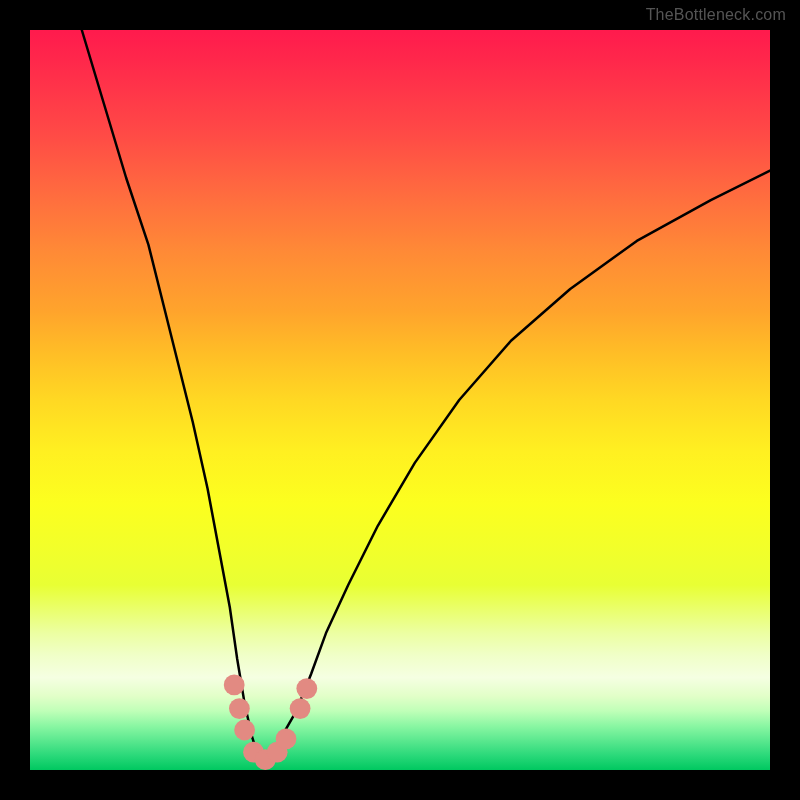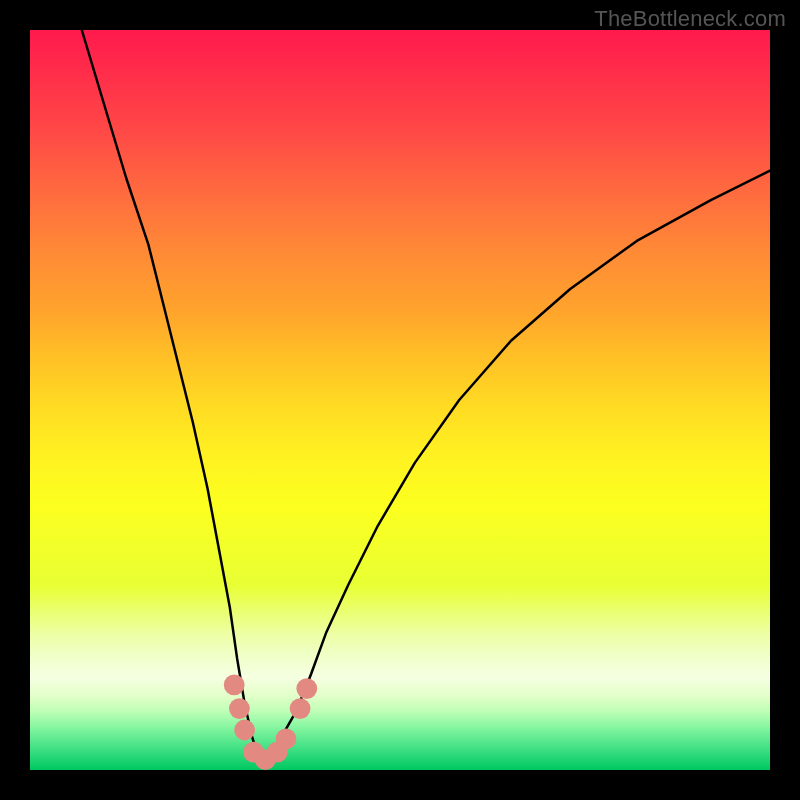--- a/index.html
+++ b/index.html
@@ -49,21 +49,21 @@
       #5be88f 96%,
       #2bd97a 98%,
       #00c860 100%
     );
   }
   .watermark {
     position: absolute;
     top: 6px;
     right: 14px;
     color: #555;
-    font-size: 22px;
+    font-size: 16px;
     font-weight: 500;
     letter-spacing: 0.2px;
     user-select: none;
   }
   svg.curve {
     position: absolute;
     top: 0;
     left: 0;
     width: 740px;
     height: 740px;

